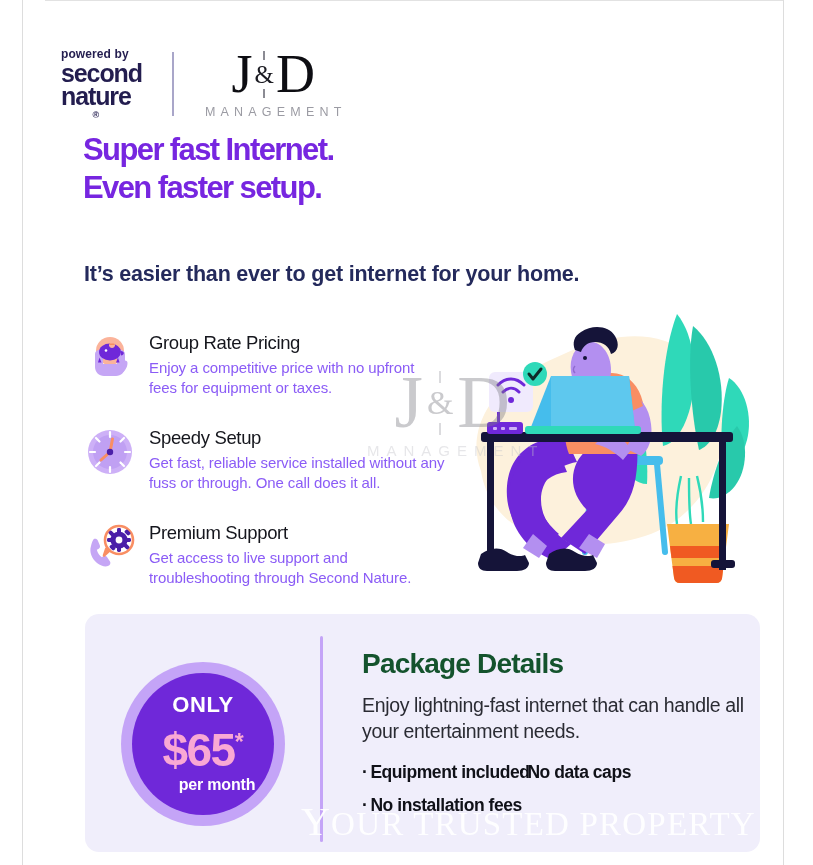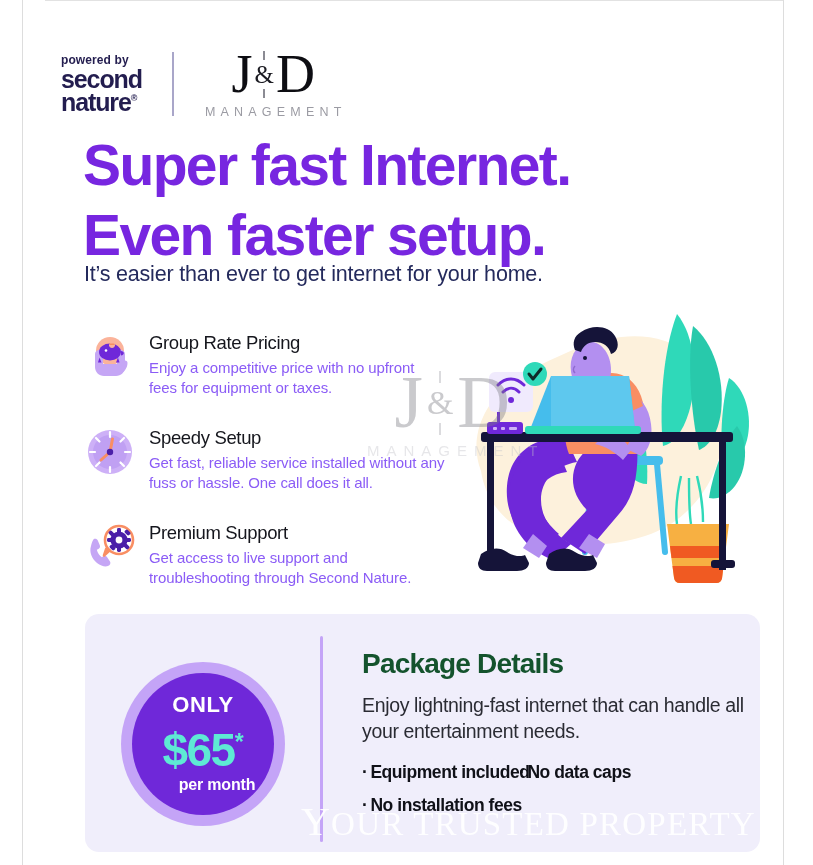--- a/index.html
+++ b/index.html
@@ -66,21 +66,21 @@
     margin-bottom: 2px;
     font-weight: 600;
   }
   .sn-word {
     font-size: 25px;
     font-weight: 800;
     color: #231d4f;
     letter-spacing: -1.1px;
     line-height: .92;
   }
-  #sn-nature-wrap { display: flex; align-items: flex-start; }
+  #sn-nature-wrap { display: flex; align-items: center; flex-direction: column; }
   #sn-reg { font-size: 9px; color:#231d4f; font-weight:700; margin-top:3px;}
 
   #logo-divider {
     width: 2px;
     height: 64px;
     background: #a9a6c9;
     margin: 0 26px 0 30px;
   }
   #jd-logo { display:flex; flex-direction:column; align-items:center; }
   #jd-mark {
@@ -104,35 +104,35 @@
     margin-left: 5px;
   }
 
   
   #headline {
     position: absolute;
     left: 60px;
     top: 131px;
     width: 640px;
     color: #7726e0;
-    font-size: 57px;
+    font-size: 31px;
     font-weight: 800;
     line-height: 1.22;
     letter-spacing: -1.6px;
   }
   #headline .hl-line { display:block; }
 
   #subheadline {
     position: absolute;
     left: 61px;
     top: 262px;
     width: 650px;
     color: #242a5c;
     font-size: 21.5px;
-    font-weight: 400;
+    font-weight: 700;
     letter-spacing: -.2px;
   }
 
   
   #features {
     position: absolute;
     left: 62px;
     top: 330px;
     width: 360px;
   }
@@ -210,21 +210,21 @@
   #price-only {
     font-size: 22px;
     font-weight: 800;
     letter-spacing: .6px;
     line-height: 1;
     margin-bottom: 14px;
   }
   #price-amount-row {
     display: flex;
     align-items: flex-start;
-    color: #5eead4;
+    color: #f9a8d4;
     line-height: .9;
   }
   #price-amount {
     font-size: 46px;
     font-weight: 800;
     letter-spacing: -1.5px;
   }
   #price-asterisk {
     font-size: 23px;
     font-weight: 800;
@@ -404,21 +404,21 @@
             <line x1="39" y1="11" x2="35.5" y2="14.5"></line>
             <line x1="14.5" y1="35.5" x2="11" y2="39"></line>
           </g>
           <line x1="25" y1="25" x2="27.5" y2="12" stroke="#f98e63" stroke-width="3" stroke-linecap="round"></line>
           <line x1="25" y1="25" x2="16" y2="33" stroke="#f98e63" stroke-width="3" stroke-linecap="round"></line>
           <circle cx="25" cy="25" r="3.2" fill="#4b1fa8"></circle>
         </svg>
       </div>
       <div class="feature-text">
         <div class="feature-title">Speedy Setup</div>
-        <div class="feature-desc">Get fast, reliable service installed without any fuss or hassle. One call does it all.</div>
+        <div class="feature-desc">Get fast, reliable service installed without any fuss or through. One call does it all.</div>
       </div>
     </div>
 
     <div class="feature">
       <div class="feature-icon">
         <svg viewBox="0 0 50 50" width="50" height="50">
           <path d="M6 24c-2 6 1 13 6 17 4 3 8 4 11 3 2-.7 3-3 2-4.6l-3-4.4c-.9-1.3-2.6-1.6-3.8-.7l-1.4 1c-2.5-2-4.2-4.6-5-7.6l1.6-.7c1.4-.6 2-2.3 1.4-3.7l-2-4.8c-.7-1.6-2.7-2.3-4.2-1.3C7.6 18.6 6.6 21 6 24z" fill="#c5a6f5"></path>
           <circle cx="34" cy="18" r="15" fill="#ffffff"></circle>
           <path d="M25 29l-6 5 2-7z" fill="#f98e63"></path>
           <circle cx="34" cy="18" r="14" fill="none" stroke="#f98e63" stroke-width="2.6"></circle>

